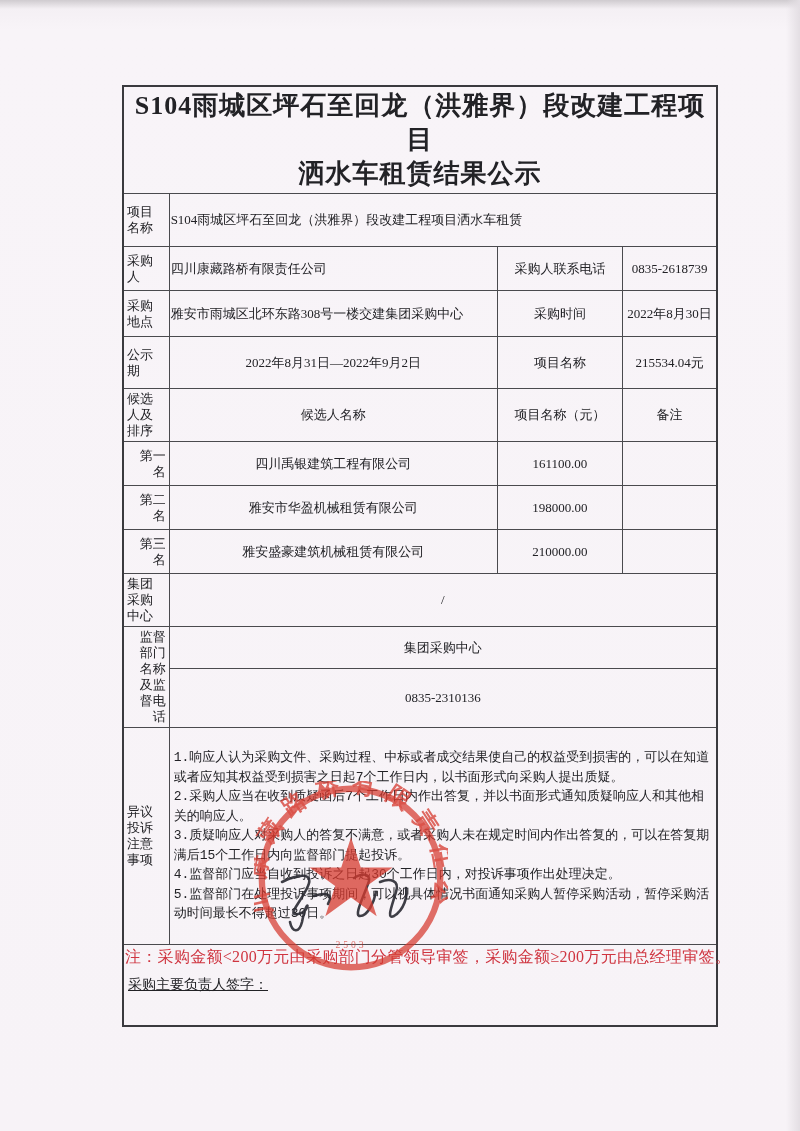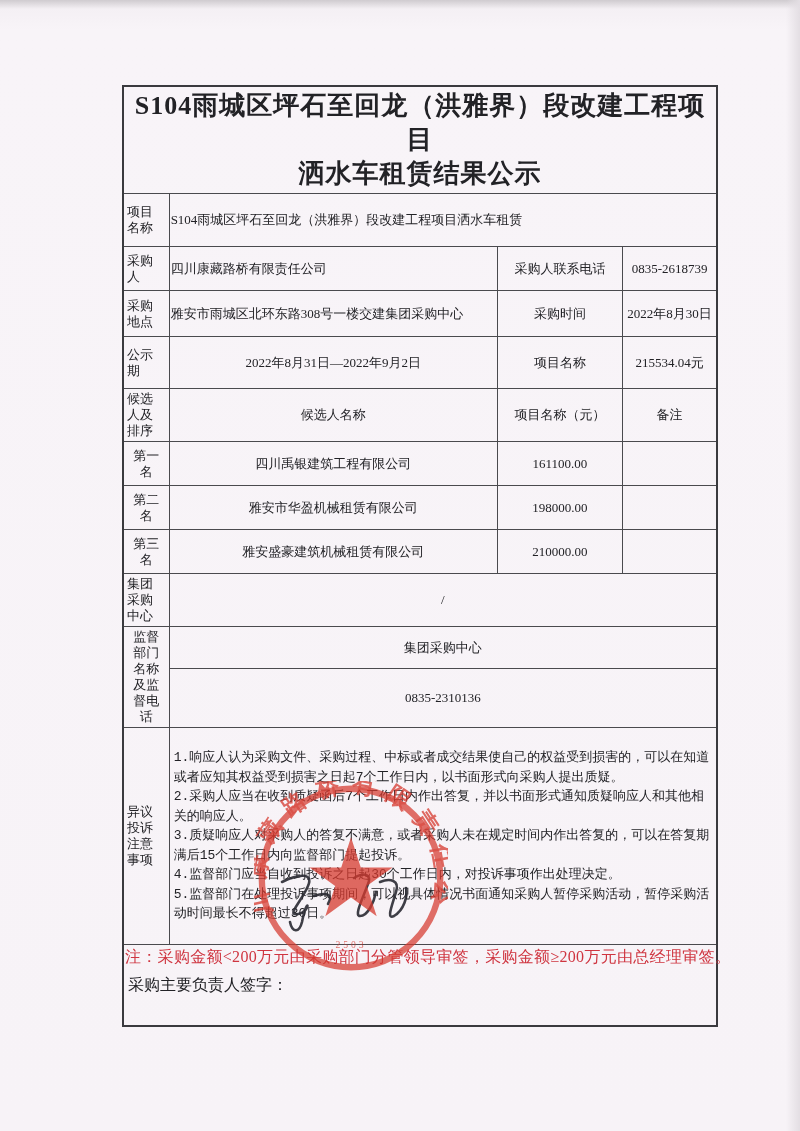--- a/index.html
+++ b/index.html
@@ -30,38 +30,38 @@
   .doc-table td{
     border:1px solid #4a4a4e;
     padding:2px 4px;
     overflow:hidden;
     word-break:break-all;
     background:transparent;
   }
   td.lbl{
     width:46px;text-align:left;line-height:16px;padding:2px 3px;
   }
-  td.lbl.center{text-align:center;}
+  td.lbl.center{text-align:right;}
   td.val-left{text-align:left;padding-left:1px;}
   td.val-center{text-align:center;}
   .title-cell{
     text-align:center;vertical-align:middle;
     font-weight:bold;font-size:26px;line-height:34px;
     letter-spacing:1px;
     margin-left:9px;
   }
   .objection-cell{
     vertical-align:middle;
     padding:10px 8px 10px 9px;
     font-size:13px;line-height:19.5px;
     text-align:left;
   }
   .objection-cell p{margin:0;font-family:Liberation Mono, monospace;}
   .sig-cell{
-    text-align:left;vertical-align:middle;padding-left:6px;font-size:16px;
+    text-align:left;vertical-align:middle;padding-left:6px;font-size:14px;text-decoration:underline;
   }
   .footnote{
     position:absolute;left:125px;top:947px;width:620px;
     color:#cf3540;font-size:16px;letter-spacing:.3px;
   }
   .stamp{
     position:absolute;left:254px;top:781px;width:194px;height:194px;
     opacity:.88;pointer-events:none;
   }
   .signature-scrawl{

